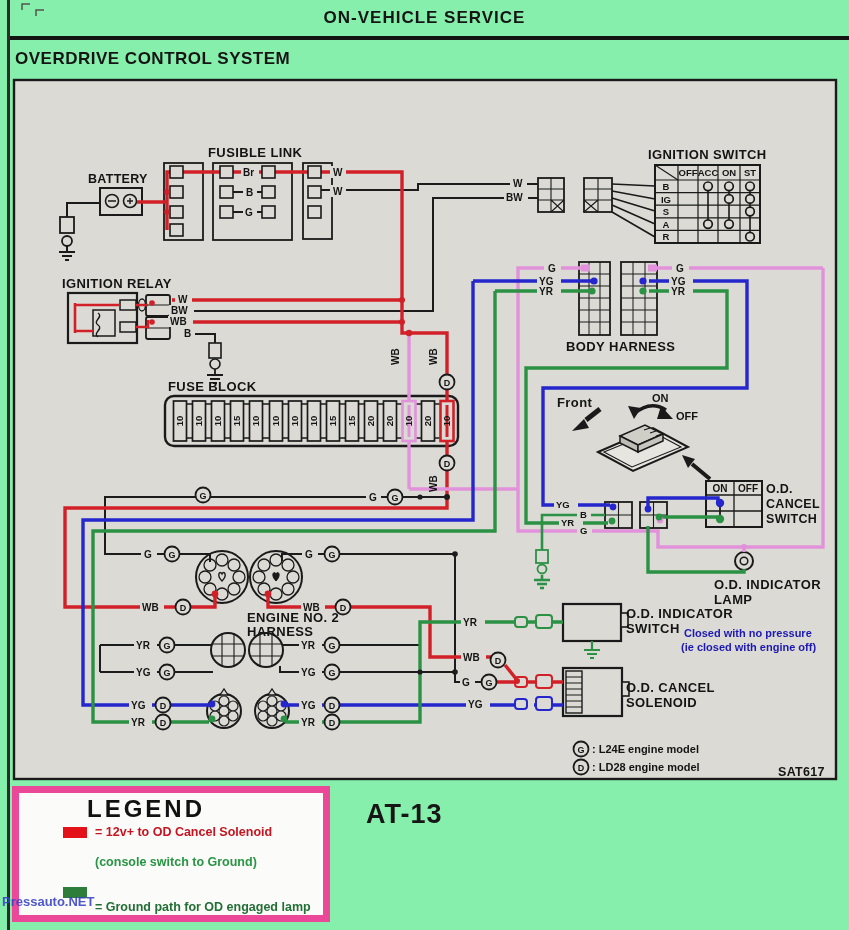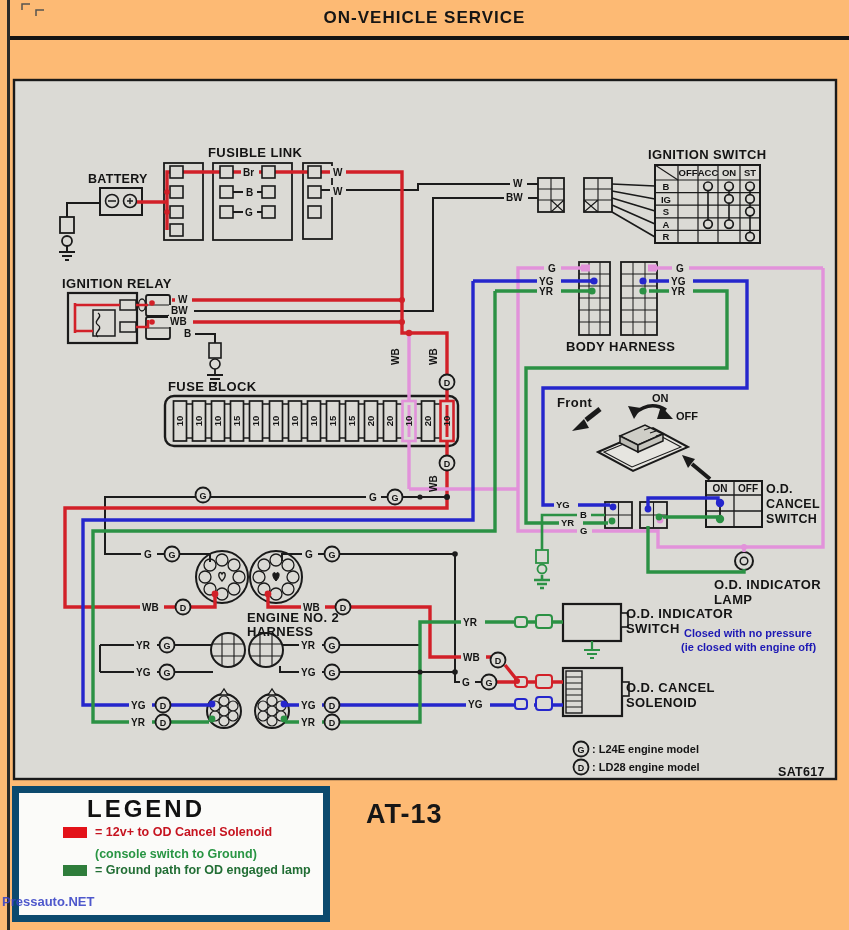--- a/index.html
+++ b/index.html
@@ -1,54 +1,55 @@
 <!DOCTYPE html>
 <html><head>
 <meta charset="utf-8">
 <style>
   html,body{margin:0;padding:0;background:#c8c7c2;}
-  #page{position:relative;width:849px;height:930px;background:#fdba74;overflow:hidden;
+  #page{position:relative;width:849px;height:930px;background:#86efac;overflow:hidden;
         font-family:"Liberation Sans",sans-serif;}
   .hdr{position:absolute;left:0;top:8px;width:849px;text-align:center;font-weight:bold;
        font-size:17px;letter-spacing:1px;color:#151515;}
   .rule{position:absolute;left:10px;top:36px;width:839px;height:4px;background:#141414;}
   .sect{position:absolute;left:15px;top:49px;font-weight:bold;font-size:17px;letter-spacing:.5px;color:#151515;}
   .note{position:absolute;left:447px;top:92px;width:390px;font-weight:bold;font-size:11.4px;
         line-height:13.6px;color:#131313;}
   .edge{position:absolute;left:7px;top:0;width:3px;height:930px;background:#2b2b28;}
   svg{position:absolute;left:0;top:0;}
   svg text{font-family:"Liberation Sans",sans-serif;font-weight:bold;fill:#141414;}
   .t10{font-size:10px;} .t95{font-size:9.5px;} .t11{font-size:11px;}
   .t12{font-size:12.5px;letter-spacing:.3px;} .t13{font-size:13px;letter-spacing:.4px;}
   .t9{font-size:9px;}
   .tb{fill:#1d18b4;font-size:11px;}
   .footer-code{position:absolute;left:366px;top:799px;font-weight:bold;font-size:27px;
         letter-spacing:1px;color:#161616;}
   #legend{position:absolute;left:12px;top:786px;width:304px;height:122px;background:#fbfbf9;
-        border:7px solid #0c4a6e;padding:0;}
+        border:7px solid #ec4899;padding:0;}
   #legend .lg-title{font-weight:bold;font-size:24px;letter-spacing:3px;color:#111;
         margin:2px 0 2px 68px;}
   .lg-row{display:flex;align-items:center;margin:2px 0 0 12px;font-weight:bold;font-size:12.5px;padding-left:32px;}
   .lg-sw{width:24px;height:11px;margin-right:8px;flex:none;}
   .sw-red{background:#e31219;} .sw-blue{background:#1d1ddd;} .sw-green{background:#28a345;}
   .sw-pink{background:#e38fd9;} .sw-dgreen{background:#2e7d3b;}
   .lg-red{color:#c61420;} .lg-blue{color:#1d1db8;} .lg-green{color:#289543;}
-  .lg-pink{color:#df86d2;} .lg-dgreen{color:#226e35;}
-  .lg-indent{margin-left:44px;margin-top:8px;}
+  .lg-pink{color:#df86d2;} .lg-dgreen{color:#226e35;margin-top:29px;}
+  .lg-indent{margin-left:44px;margin-top:16px;}
   .lg-gap{margin-top:15px;}
   #watermark{position:absolute;left:2px;top:894px;font-weight:bold;font-size:13px;
         color:#3742c6;opacity:.88;}
 </style>
 </head>
 <body>
 
 <div id="page">
   <div class="edge"></div>
   <div class="hdr">ON-VEHICLE SERVICE</div>
   <div class="rule"></div>
+  <div class="sect">OVERDRIVE CONTROL SYSTEM</div>
   <div class="note">
     <span>O.D. indicator lamp glows when ignition switch is ON (and engine</span><br>
     <span>not running) as well as when it is running in O.D. position.</span>
   </div>
 
   <svg width="849" height="930" viewBox="0 0 849 930">
 
     <rect x="14" y="80" width="822" height="699" fill="#dbdad5" stroke="#1a1a1a" stroke-width="2.4"></rect>
     <path d="M22,10 V4 H30 M36,16 V10 H44" stroke="#55544f" stroke-width="1.5" fill="none"></path>
 

